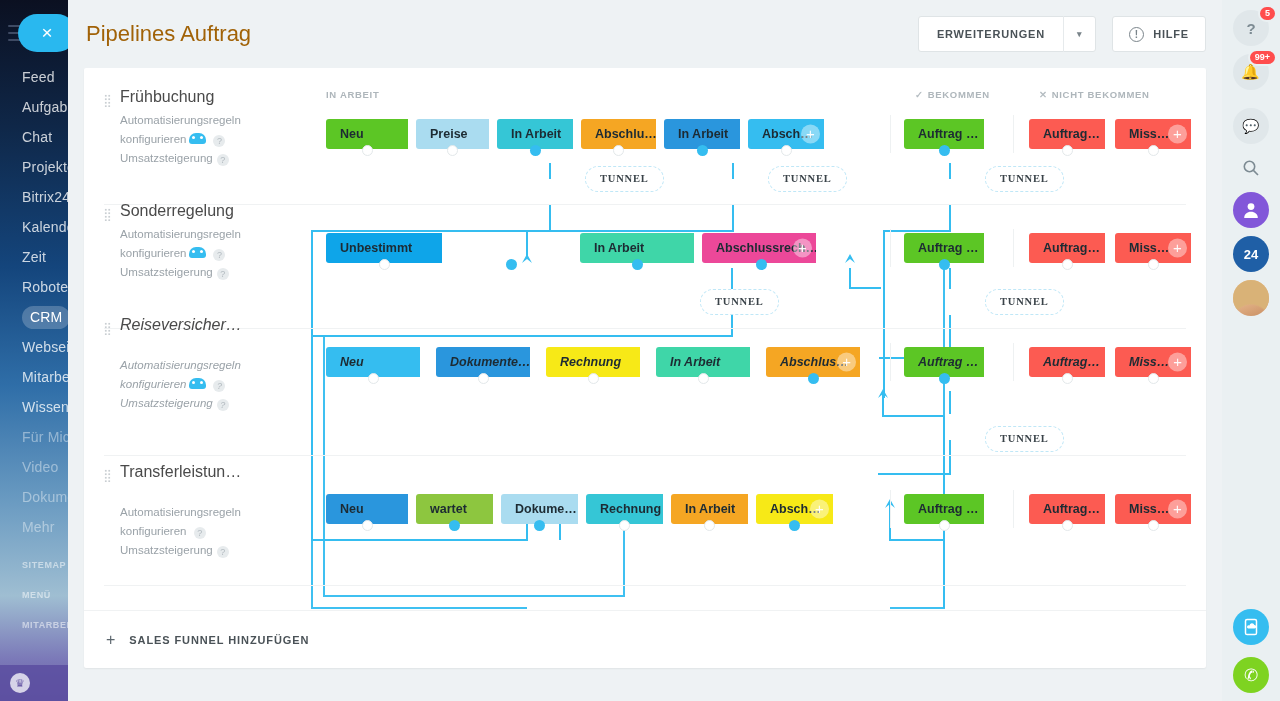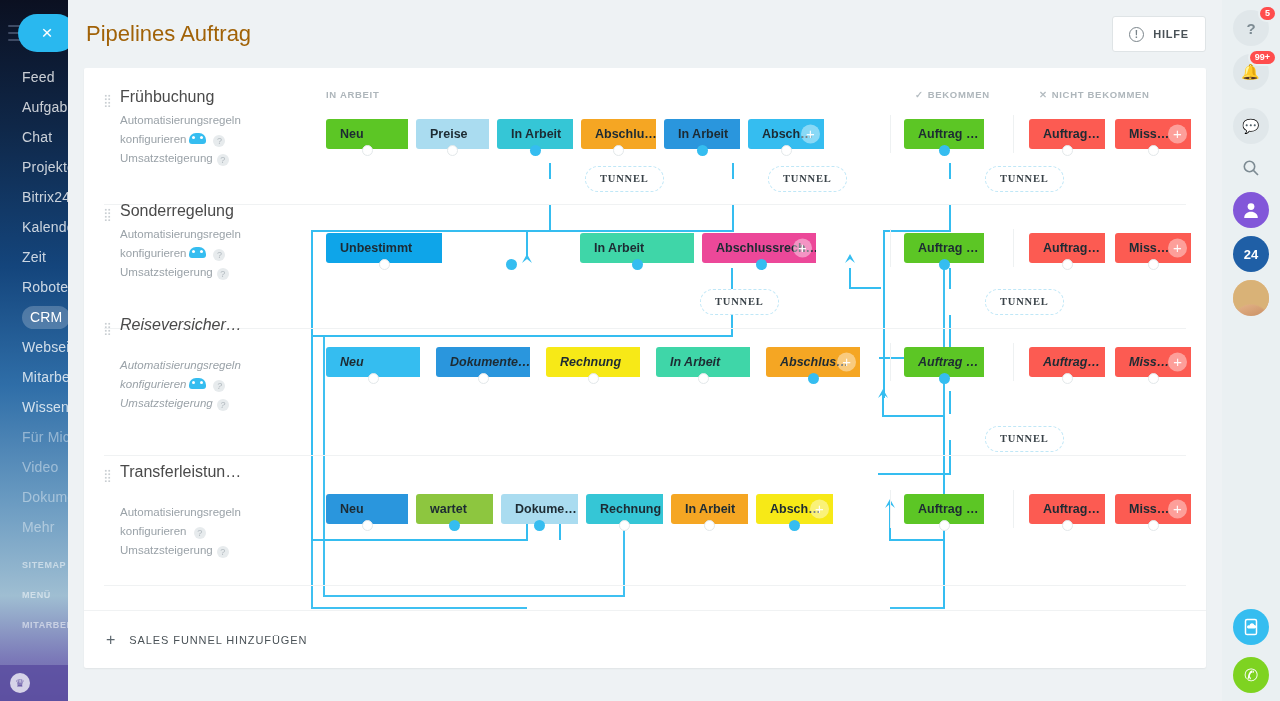--- a/index.html
+++ b/index.html
@@ -181,21 +181,21 @@
 
   
   #wires{ position:absolute; left:0; top:0; width:100%; height:100%; pointer-events:none; }
 
   
   #panel-footer{
     position:absolute; left:0; right:0; bottom:0; height:58px;
     border-top:1px solid #f0f2f3; display:flex; align-items:center; padding-left:22px;
   }
   #panel-footer .plus{ color:#5c666d; font-size:16px; margin-right:14px; font-weight:300;}
-  #panel-footer .lbl{ font-size:11px; font-weight:normal; letter-spacing:.9px; color:#4a5257; }
+  #panel-footer .lbl{ font-size:11px; font-weight:bold; letter-spacing:.9px; color:#4a5257; }
 
   
   .float-btn{
     position:absolute; left:11px; width:36px; height:36px; border-radius:50%;
     display:flex; align-items:center; justify-content:center; color:#fff; font-size:16px;
   }
 </style>
 </head>
 <body>
 
@@ -233,20 +233,25 @@
     <div class="crown">♛</div>
     <div class="ft">TARIF</div>
   </div>
 </div>
 
 <div id="main">
 
   <div id="topbar">
     <div id="page-title">Pipelines Auftrag</div>
 
+    <div class="btn">
+      <span class="lbl">ERWEITERUNGEN</span>
+      <span class="divider"></span>
+      <span class="caret">▾</span>
+    </div>
 
     <div class="btn btn-help">
       <span class="help-o">!</span>
       <span>HILFE</span>
     </div>
 
   </div>
 
   <div id="panel">
     <svg id="wires">

